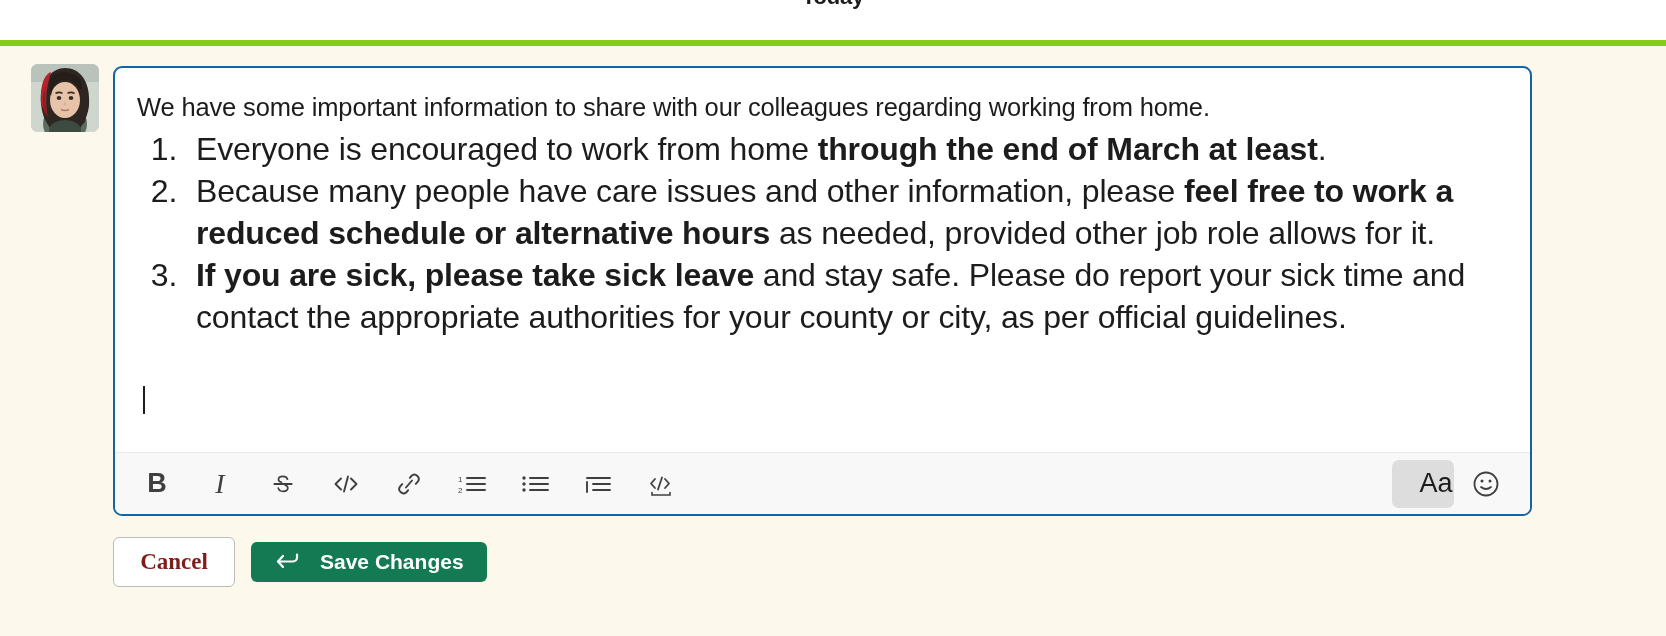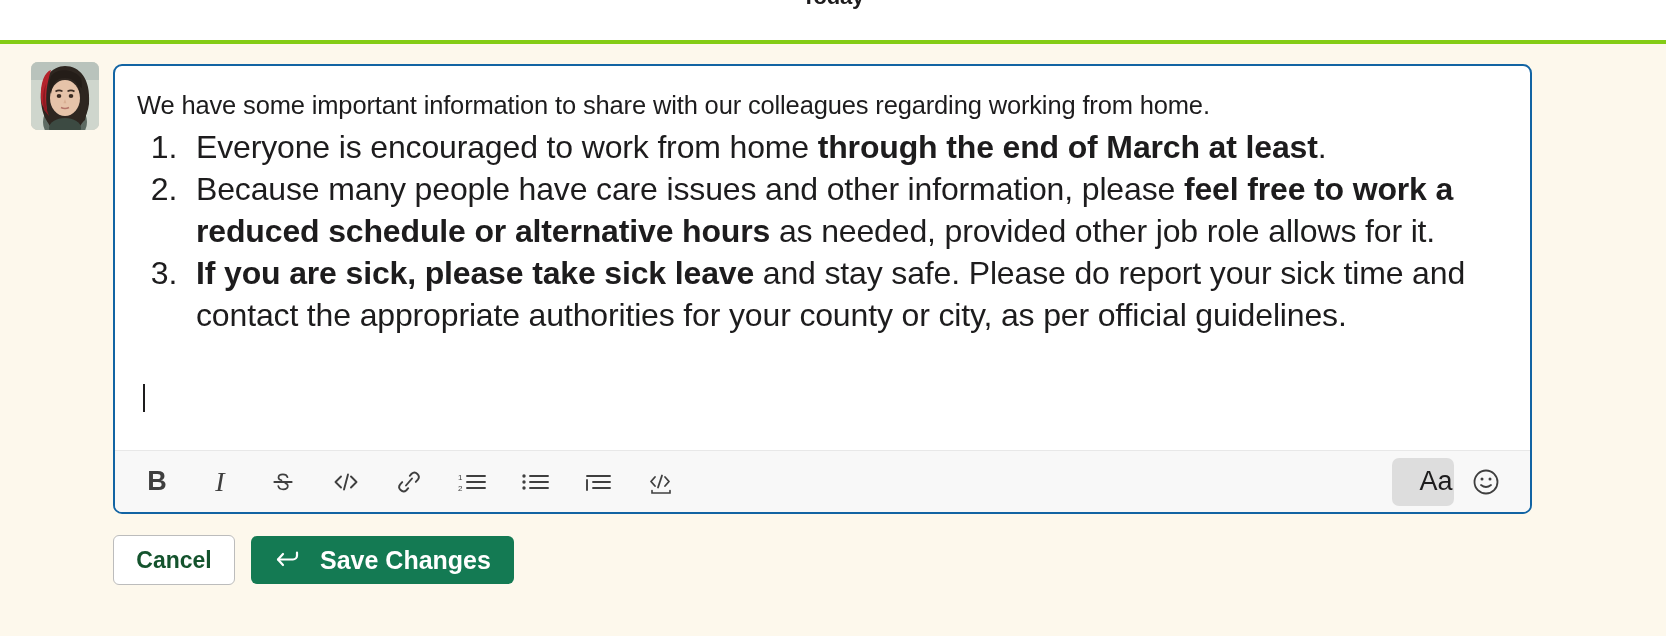--- a/index.html
+++ b/index.html
@@ -40,21 +40,21 @@
     letter-spacing: -0.2px;
   }
 
   
   .edit-row {
     position: absolute;
     left: 0; top: 40px;
     width: 1666px;
     height: 596px;
     background: #fdf8ec;
-    border-top: 4px solid #84cc16;
+    border-top: 6px solid #84cc16;
   }
 
   .avatar {
     position: absolute;
     left: 31px;
     top: 18px;
     width: 68px;
     height: 68px;
     border-radius: 7px;
     overflow: hidden;
@@ -201,31 +201,31 @@
   }
   .btn-cancel {
     height: 50px;
     min-width: 122px;
     padding: 0 14px;
     background: #ffffff;
     border: 1px solid #bcbcbc;
     border-radius: 6px;
     font-size: 23px;
     font-weight: 700;
-    color: #14532d;
-    cursor: pointer;
-    font-family: Liberation Sans, sans-serif;
+    color: #7f1d1d;
+    cursor: pointer;
+    font-family: Liberation Serif, serif;
   }
   .btn-save {
-    height: 48px;
+    height: 40px;
     padding: 0 23px;
     background: #147a53;
     border: none;
     border-radius: 6px;
-    font-size: 25px;
+    font-size: 21px;
     font-weight: 700;
     color: #ffffff;
     cursor: pointer;
     display: flex;
     align-items: center;
     gap: 18px;
     font-family: "Liberation Sans", sans-serif;
   }
   .enter-icon { display: block; }
 </style>

